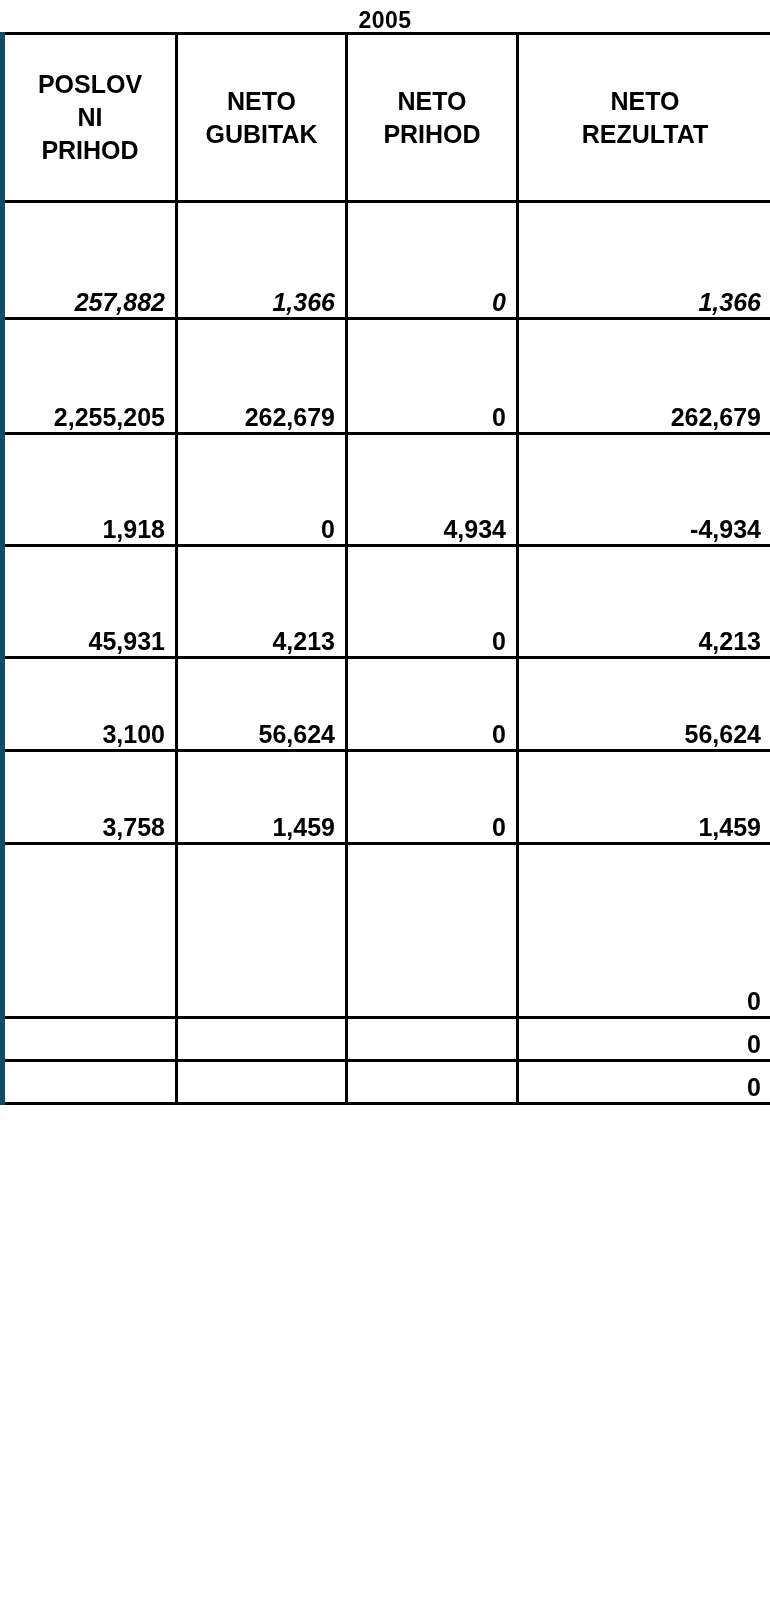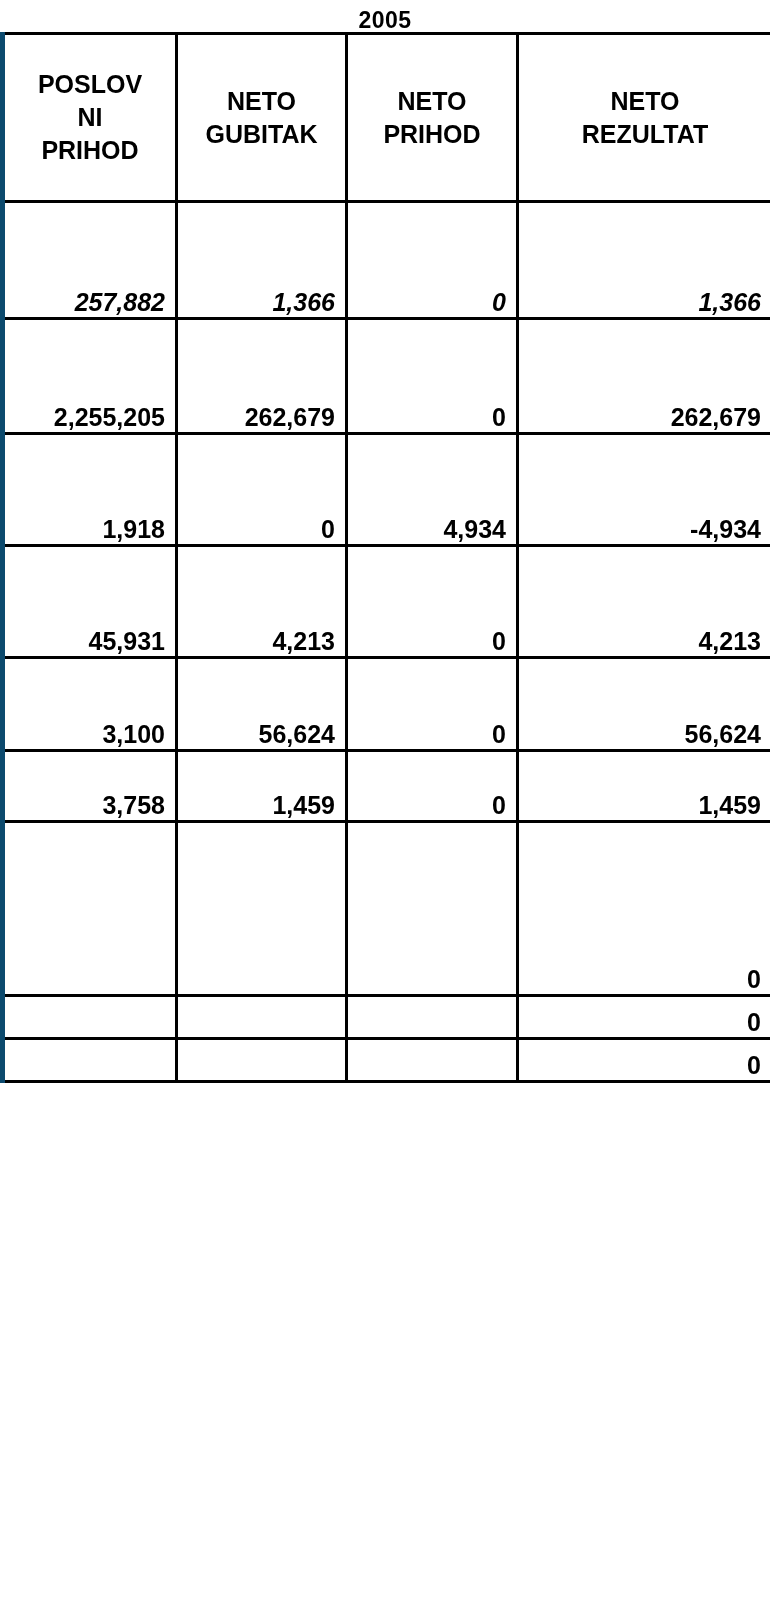--- a/index.html
+++ b/index.html
@@ -66,21 +66,21 @@
   td.val {
     padding-bottom: 10px;
   }
   tr.r-h1 td { height: 117px; font-style: italic; }
   tr.r-h2 td { height: 115px; }
   tr.r-h3 td { height: 112px; }
   tr.r-h4 td { height: 112px; }
   tr.r-h5 td { height: 220px; }
   tr.r-h6 td { height: 244px; }
   tr.r-h7 td { height: 93px; }
-  tr.r-h8 td { height: 71px; }
+  tr.r-h8 td { height: 93px; }
   tr.r-h9 td { height: 174px; }
   tr.r-h10 td { height: 43px; }
   tr.r-h11 td { height: 43px; }
 </style>
 </head>
 <body>
 
 <div class="sheet">
 
   <div class="year-title">2005</div>

